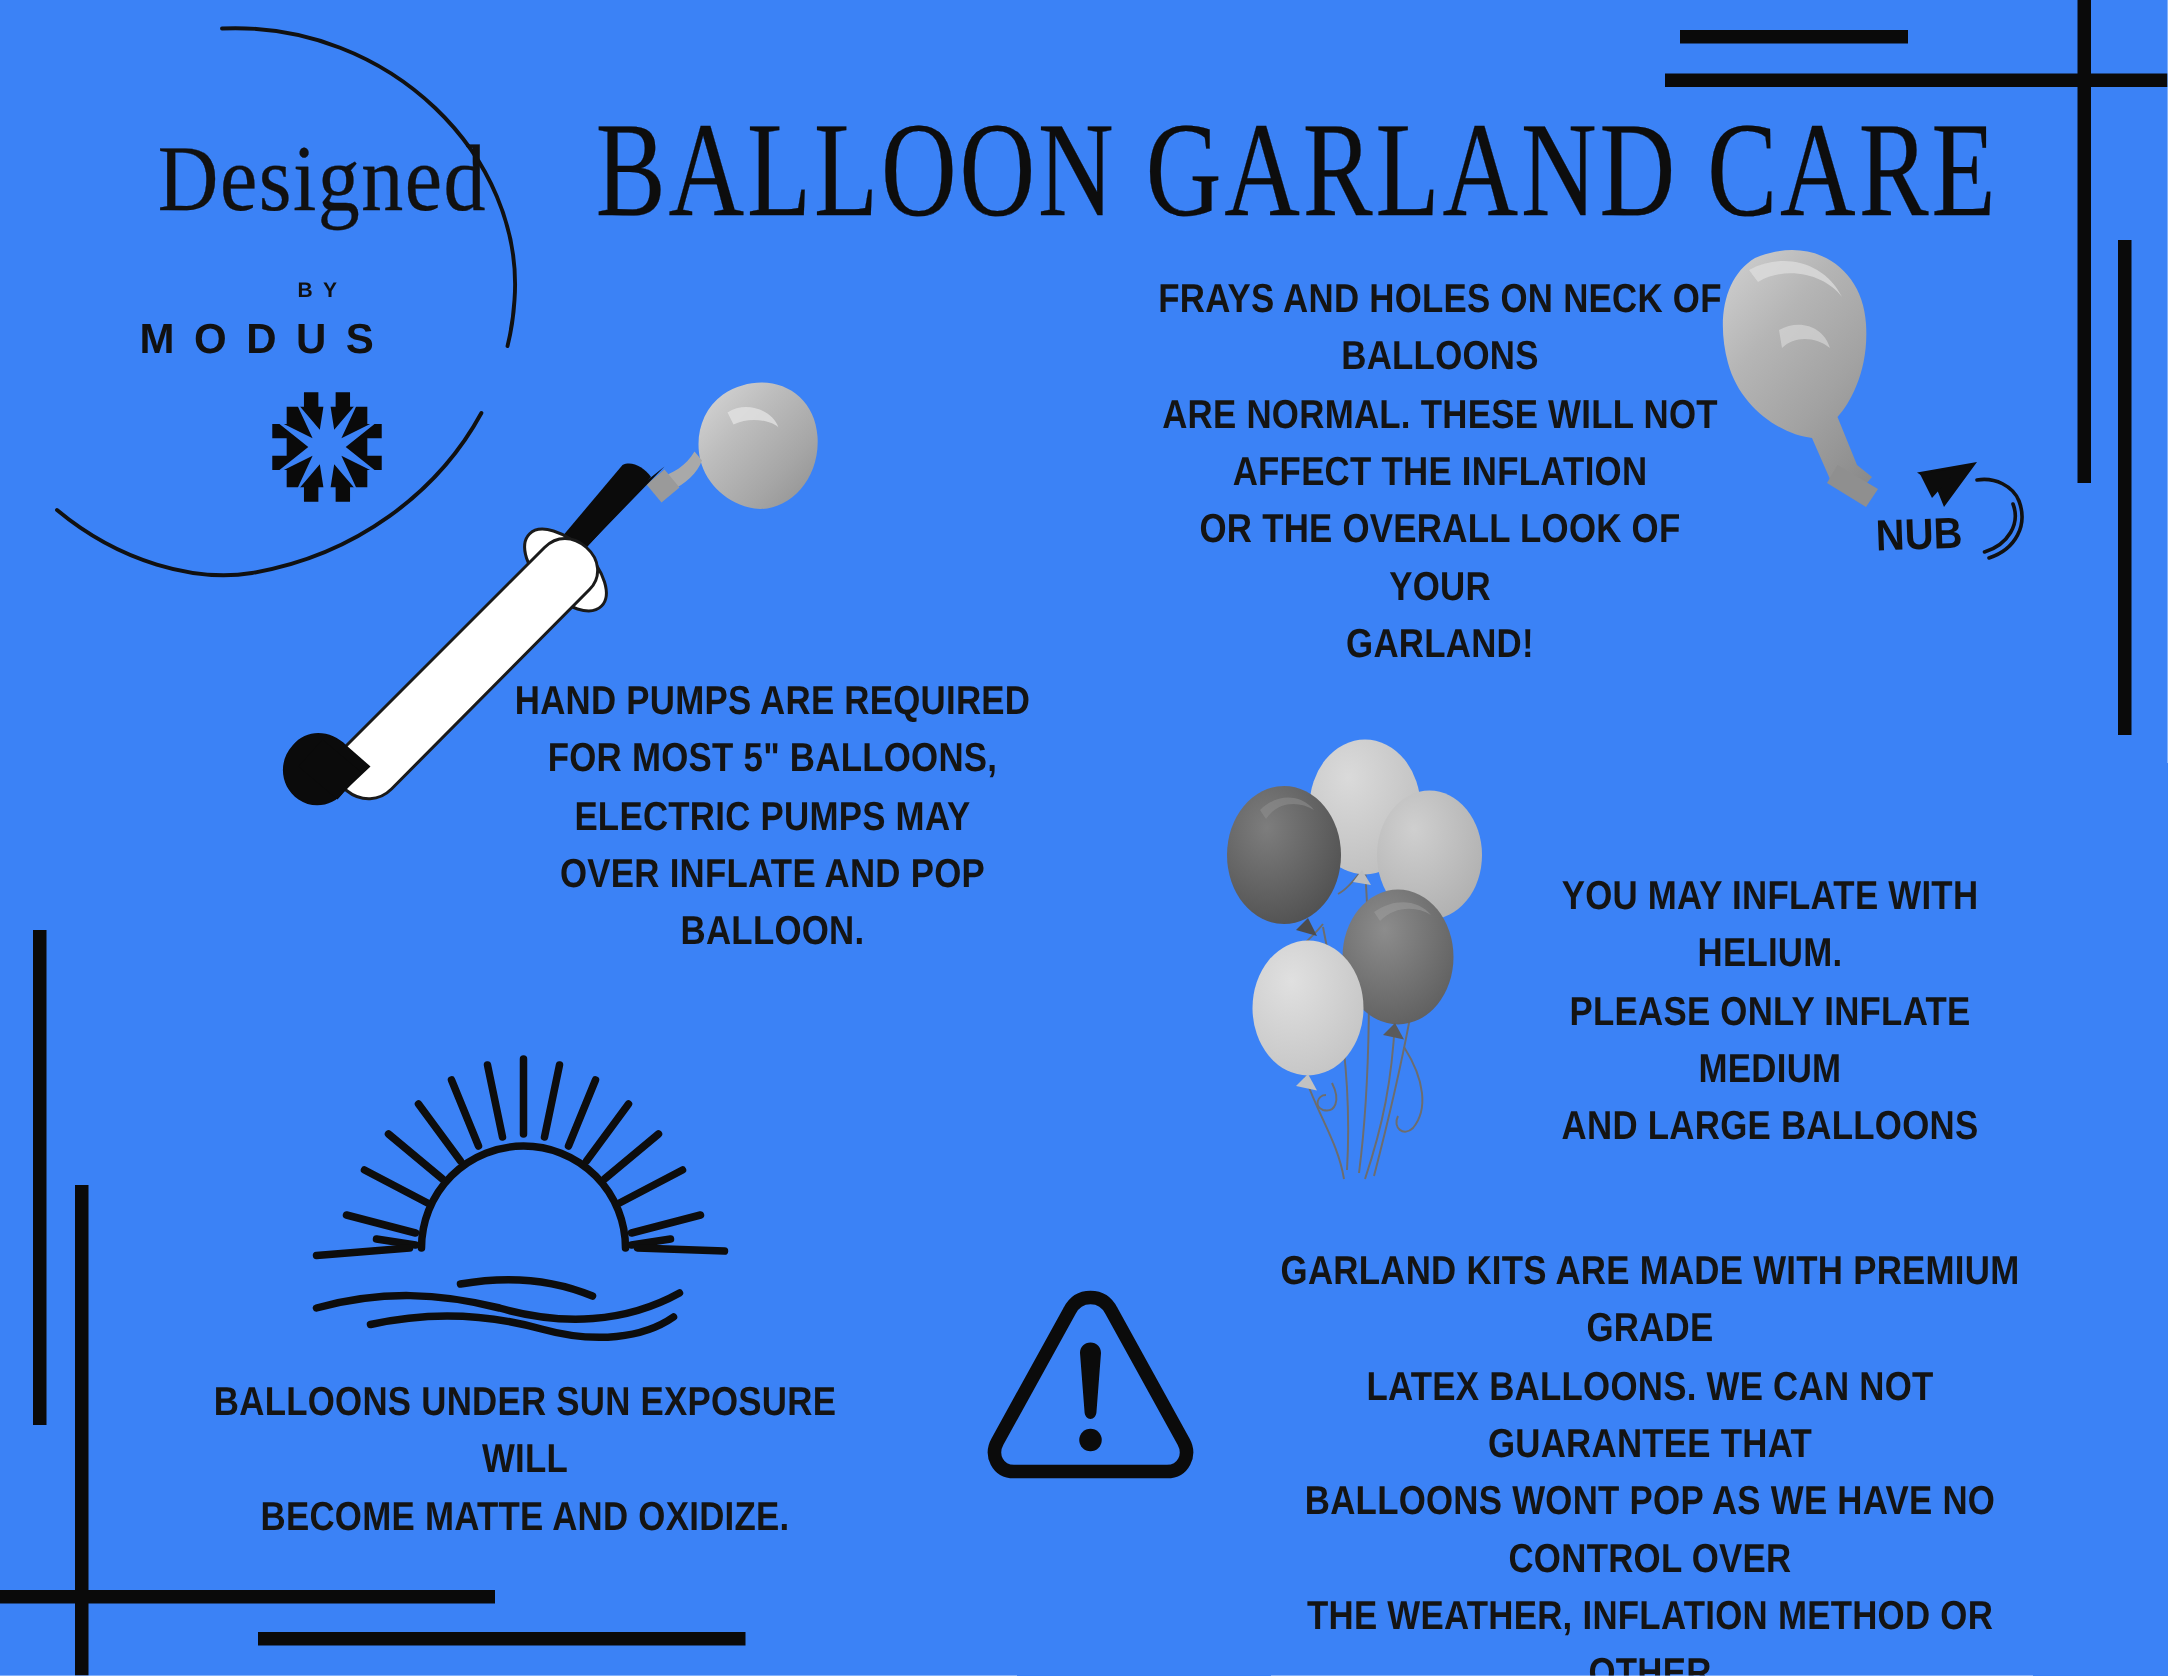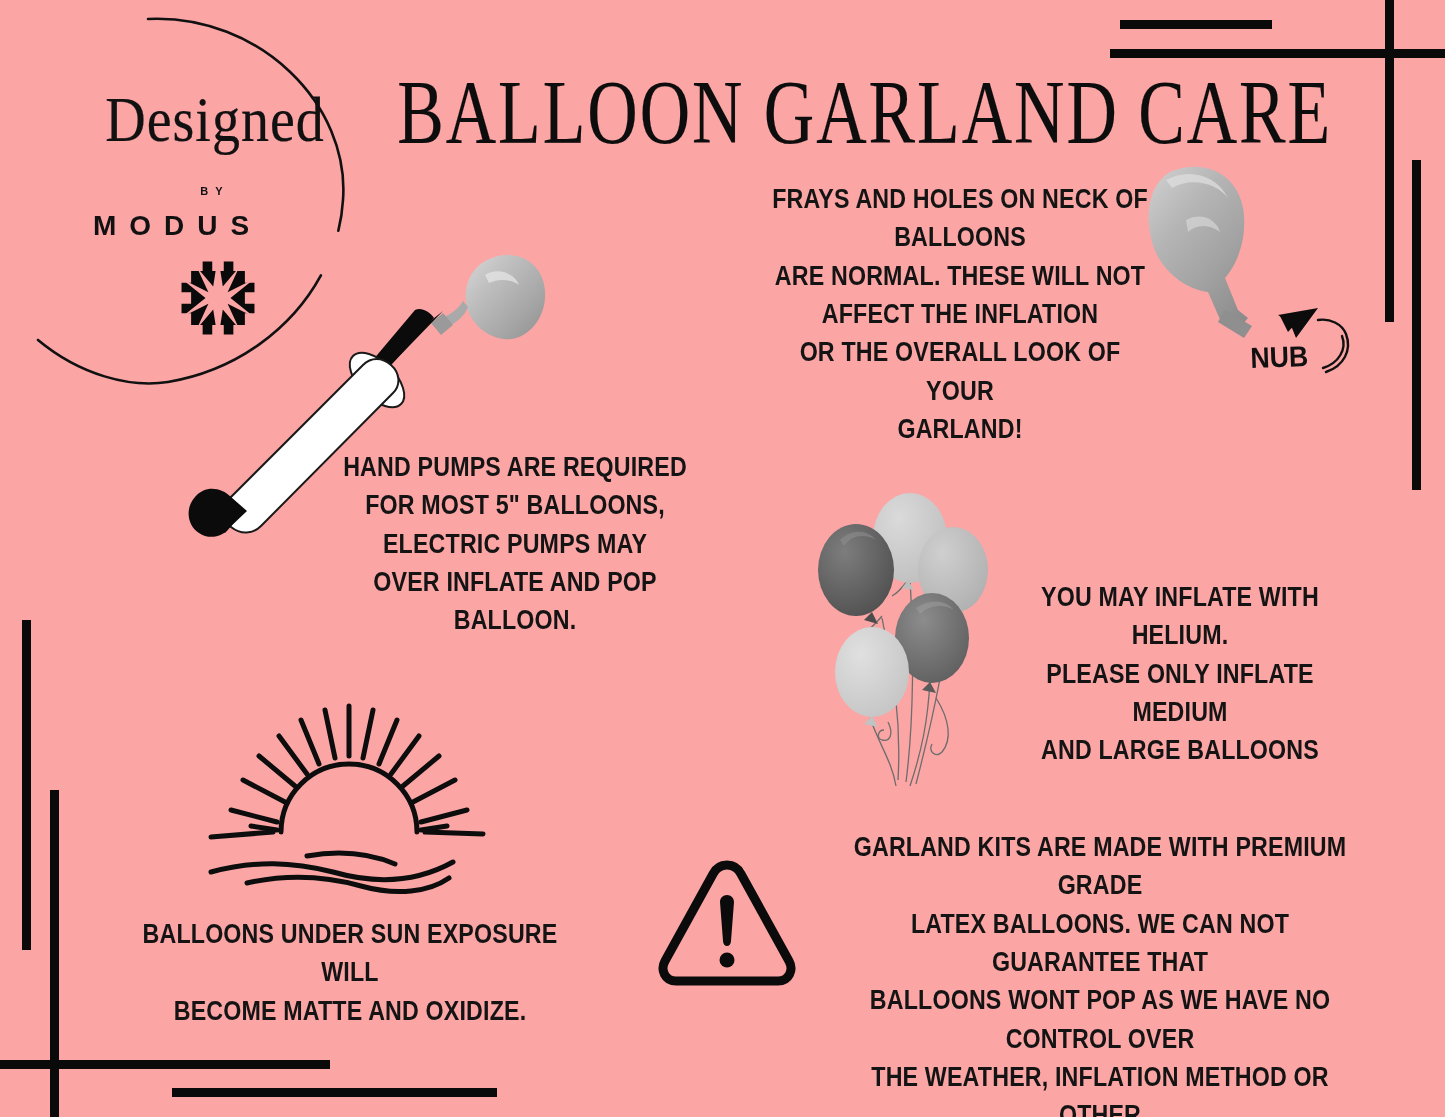--- a/index.html
+++ b/index.html
@@ -3,21 +3,21 @@
 <meta charset="utf-8">
 <style>
   html,body{margin:0;padding:0;}
   body{
     width:1445px;height:1117px;
     background:#ffffff;
     font-family:"Liberation Sans", sans-serif;
     overflow:hidden;
     position:relative;
   }
-  .stage{position:absolute;left:0;top:0;width:1445px;height:1117px;background:#fca5a5;}
+  .stage{position:absolute;left:0;top:0;width:1445px;height:1117px;background:#3b82f6;}
 
   
   .bar{position:absolute;background:#0a0a0a;}
 
   
   #logo-block{position:absolute;left:20px;top:10px;width:380px;height:380px;}
   #logo-arc{position:absolute;left:0;top:0;}
   .logo-designed{
     position:absolute;left:60px;top:78px;width:270px;
     text-align:center;
@@ -25,21 +25,21 @@
     font-size:56px;
     font-weight:400;
     color:#111;
     letter-spacing:1px;
     transform:scaleY(1.12);
     -webkit-text-stroke:0.2px #111;
   }
   .logo-by{
     position:absolute;left:60px;top:175px;width:270px;
     text-align:center;
-    font-size:11px;font-weight:700;letter-spacing:7px;color:#111;
+    font-size:14px;font-weight:700;letter-spacing:7px;color:#111;
   }
   .logo-modus{
     position:absolute;left:60px;top:200px;width:270px;
     text-align:left;
     font-size:28px;font-weight:700;letter-spacing:13px;color:#111;
     text-indent:13px;
   }
   #logo-emblem{position:absolute;left:150px;top:240px;}
 
   

